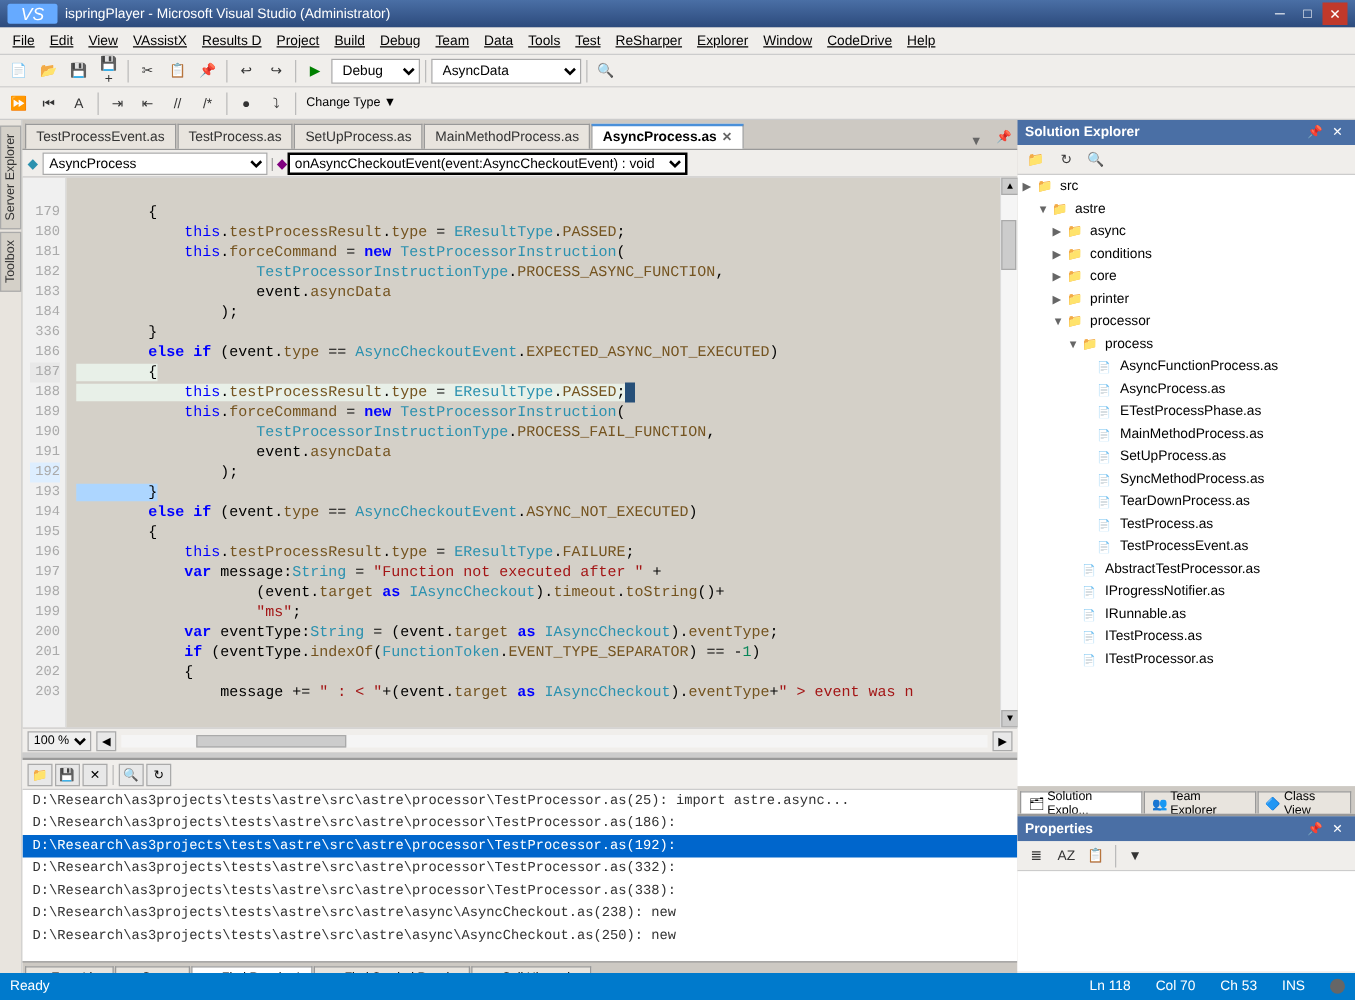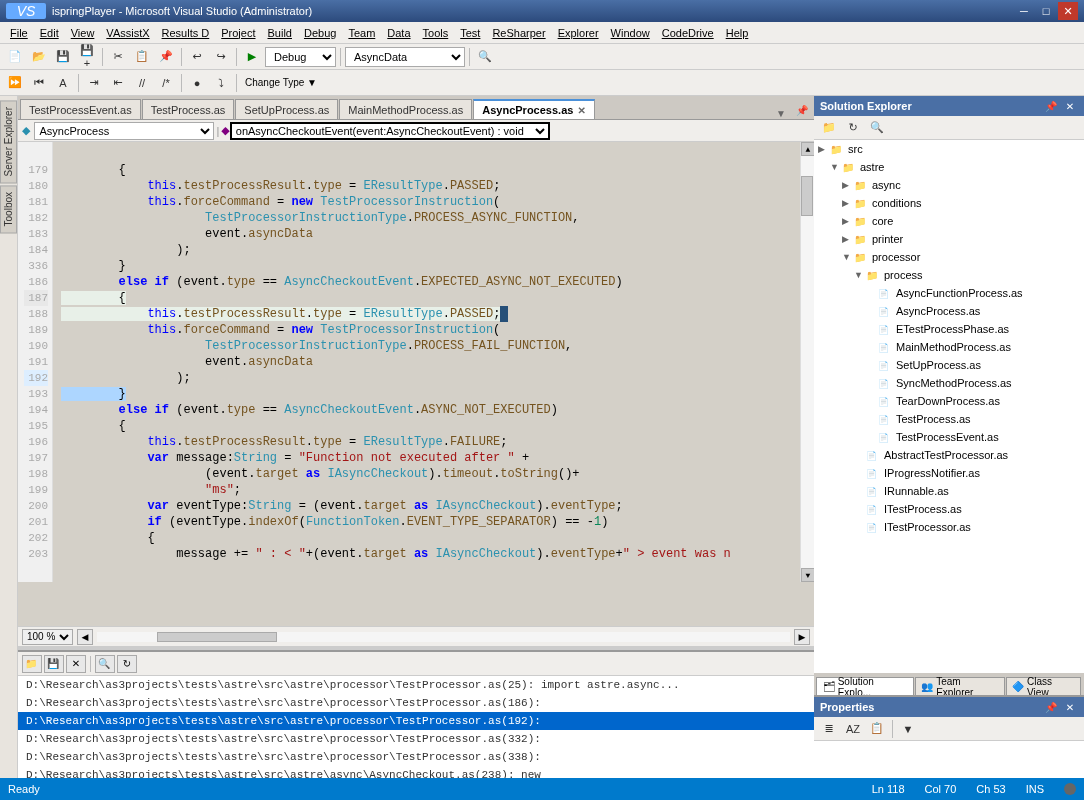--- a/index.html
+++ b/index.html
@@ -324,21 +324,21 @@
     
     #h-splitter { height: 4px; background: #ccc; cursor: row-resize; }
 
     .main-content { display: flex; flex: 1; overflow: hidden; }
     
     #right-section { display: flex; flex-direction: column; width: 270px; }
     
     #code-scroll-area { flex: 1; display: flex; overflow: hidden; position: relative; }
     
     
-    #zoom-bar { height: 20px; background: #f0eeeb; border-top: 1px solid #ccc; display: flex; align-items: center; padding: 0 4px; font-size: 10px; gap: 4px; margin-top: 44px; }
+    #zoom-bar { height: 20px; background: #f0eeeb; border-top: 1px solid #ccc; display: flex; align-items: center; padding: 0 4px; font-size: 10px; gap: 4px; }
     .zoom-select { height: 16px; font-size: 10px; border: 1px solid #aaa; }
     .h-track { flex: 1; height: 10px; background: #f5f5f5; position: relative; }
     .h-thumb { width: 120px; height: 10px; background: #ccc; border: 1px solid #aaa; position: absolute; left: 60px; cursor: pointer; }
   </style>
 </head>
 <body>
 
 <div id="title-bar">
   <div class="title-left">
     <div class="title-icon">VS</div>

